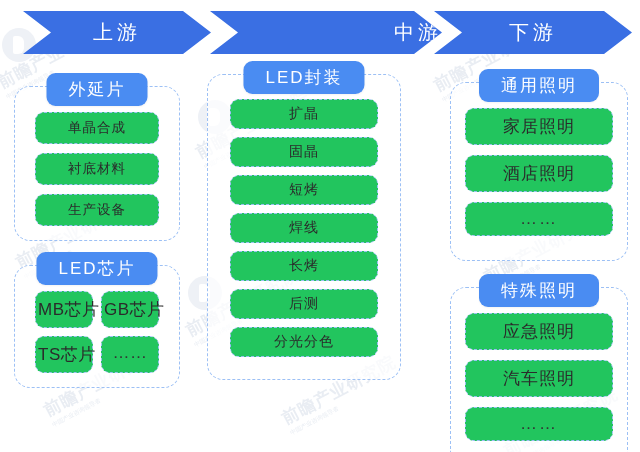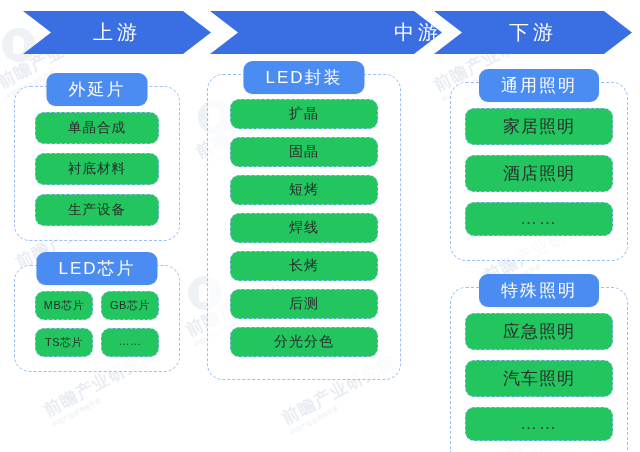--- a/index.html
+++ b/index.html
@@ -110,21 +110,21 @@
     box-sizing:border-box;
   }
   .node:last-child{margin-bottom:0;}
   .node.dots{letter-spacing:2px;color:#333;}
 
   
   .grid2{display:flex;flex-wrap:wrap;gap:8px;}
   .grid2 .node{
     width:calc(50% - 4px);
     margin-bottom:0;
-    font-size:11px;
+    font-size:17px;
     letter-spacing:0.5px;
     padding:6px 2px;
   }
 
   
   .col-mid .group-body{padding:24px 22px 14px 22px;}
   .col-mid .node{font-size:14px;padding:5px 4px;margin-bottom:8px;}
 
   .col-right .group-body{padding:25px 14px 14px 14px;}
   .col-right .node{font-size:17px;padding:6px 4px;margin-bottom:10px;}

